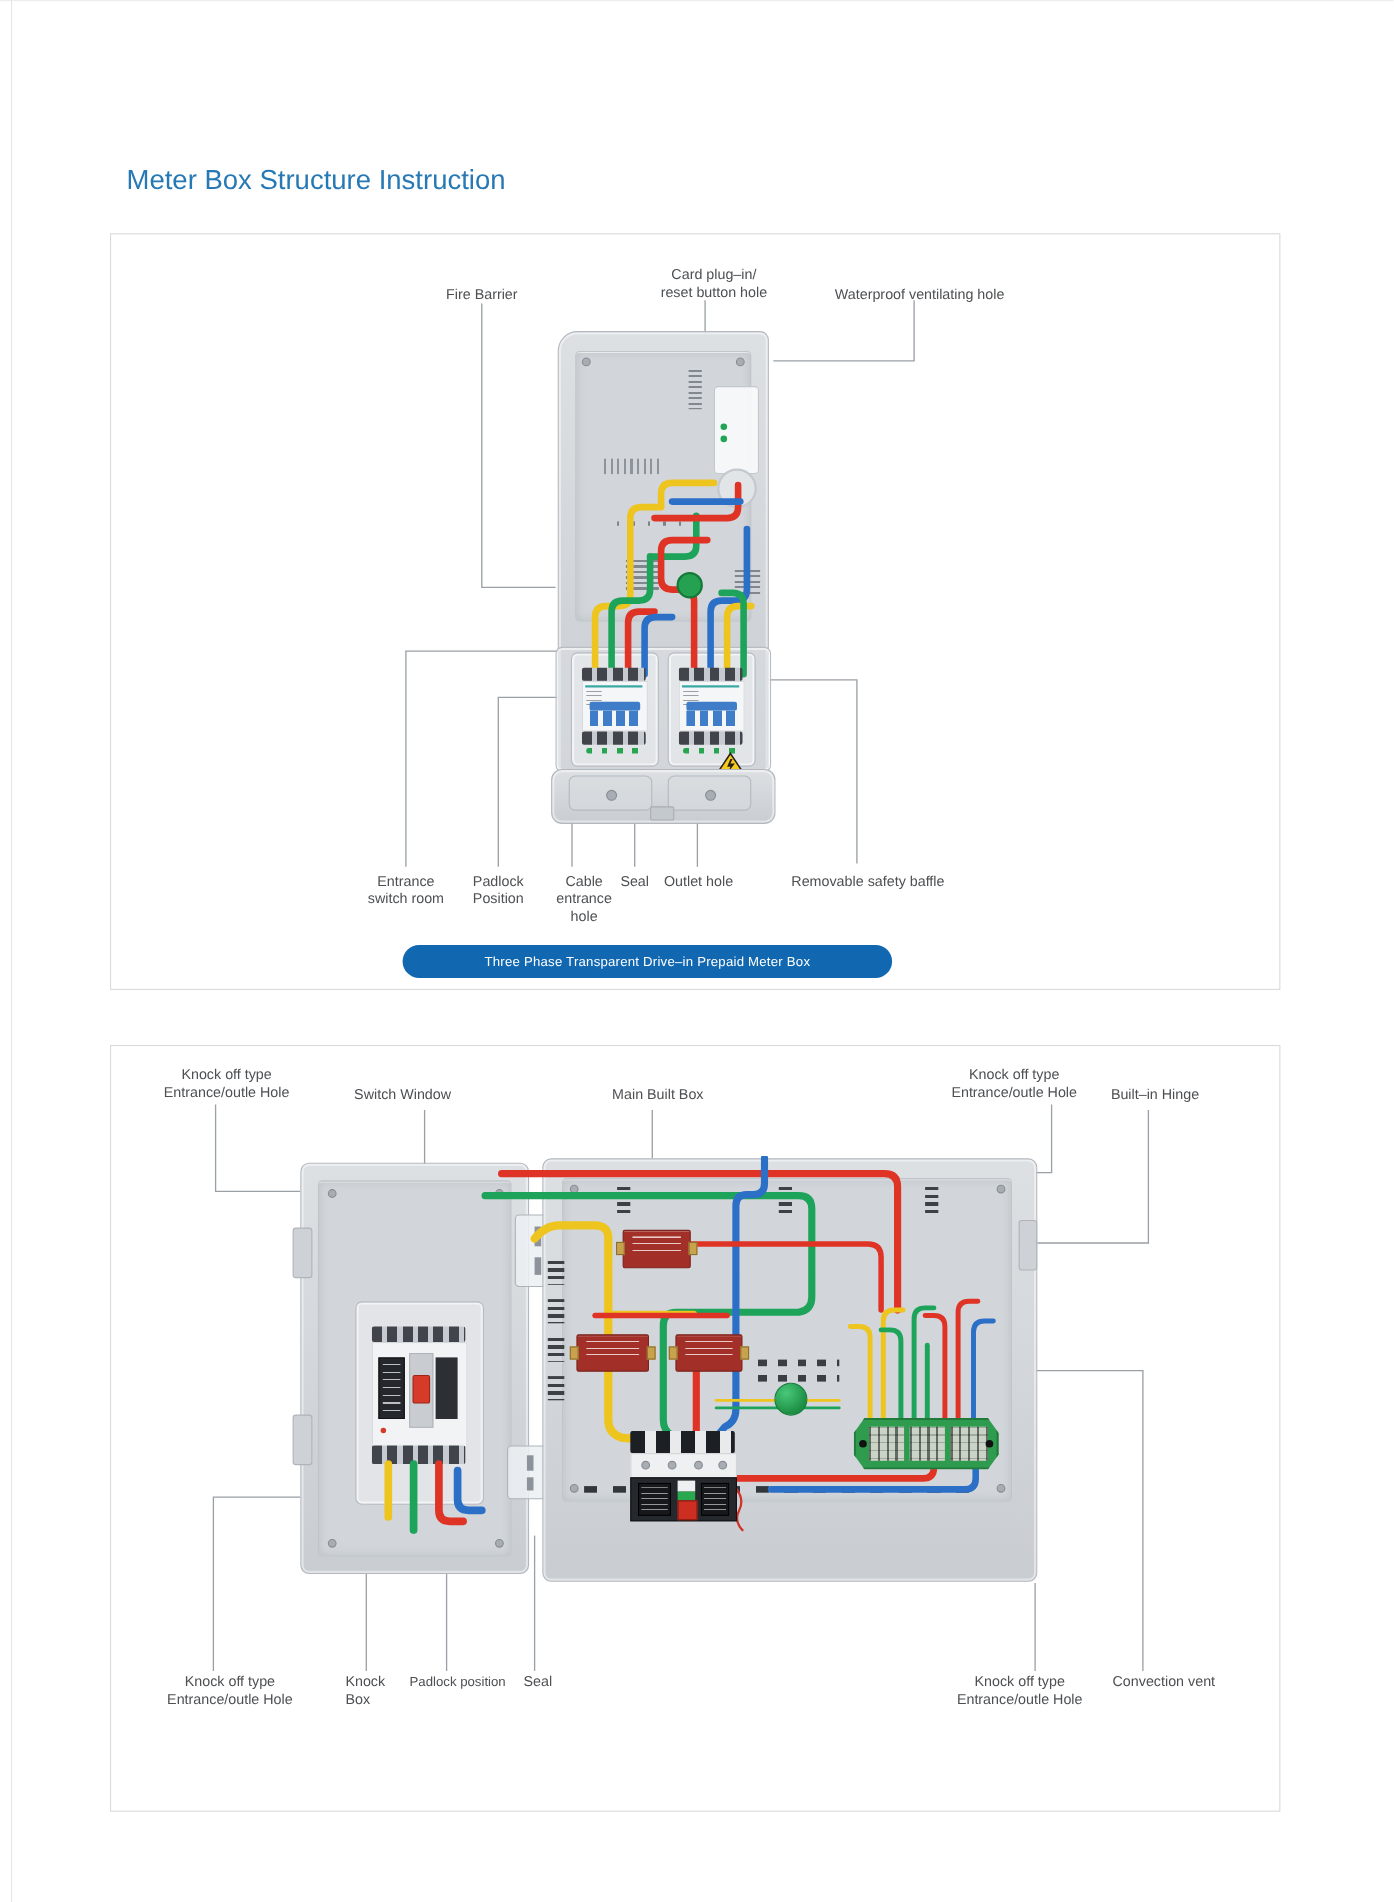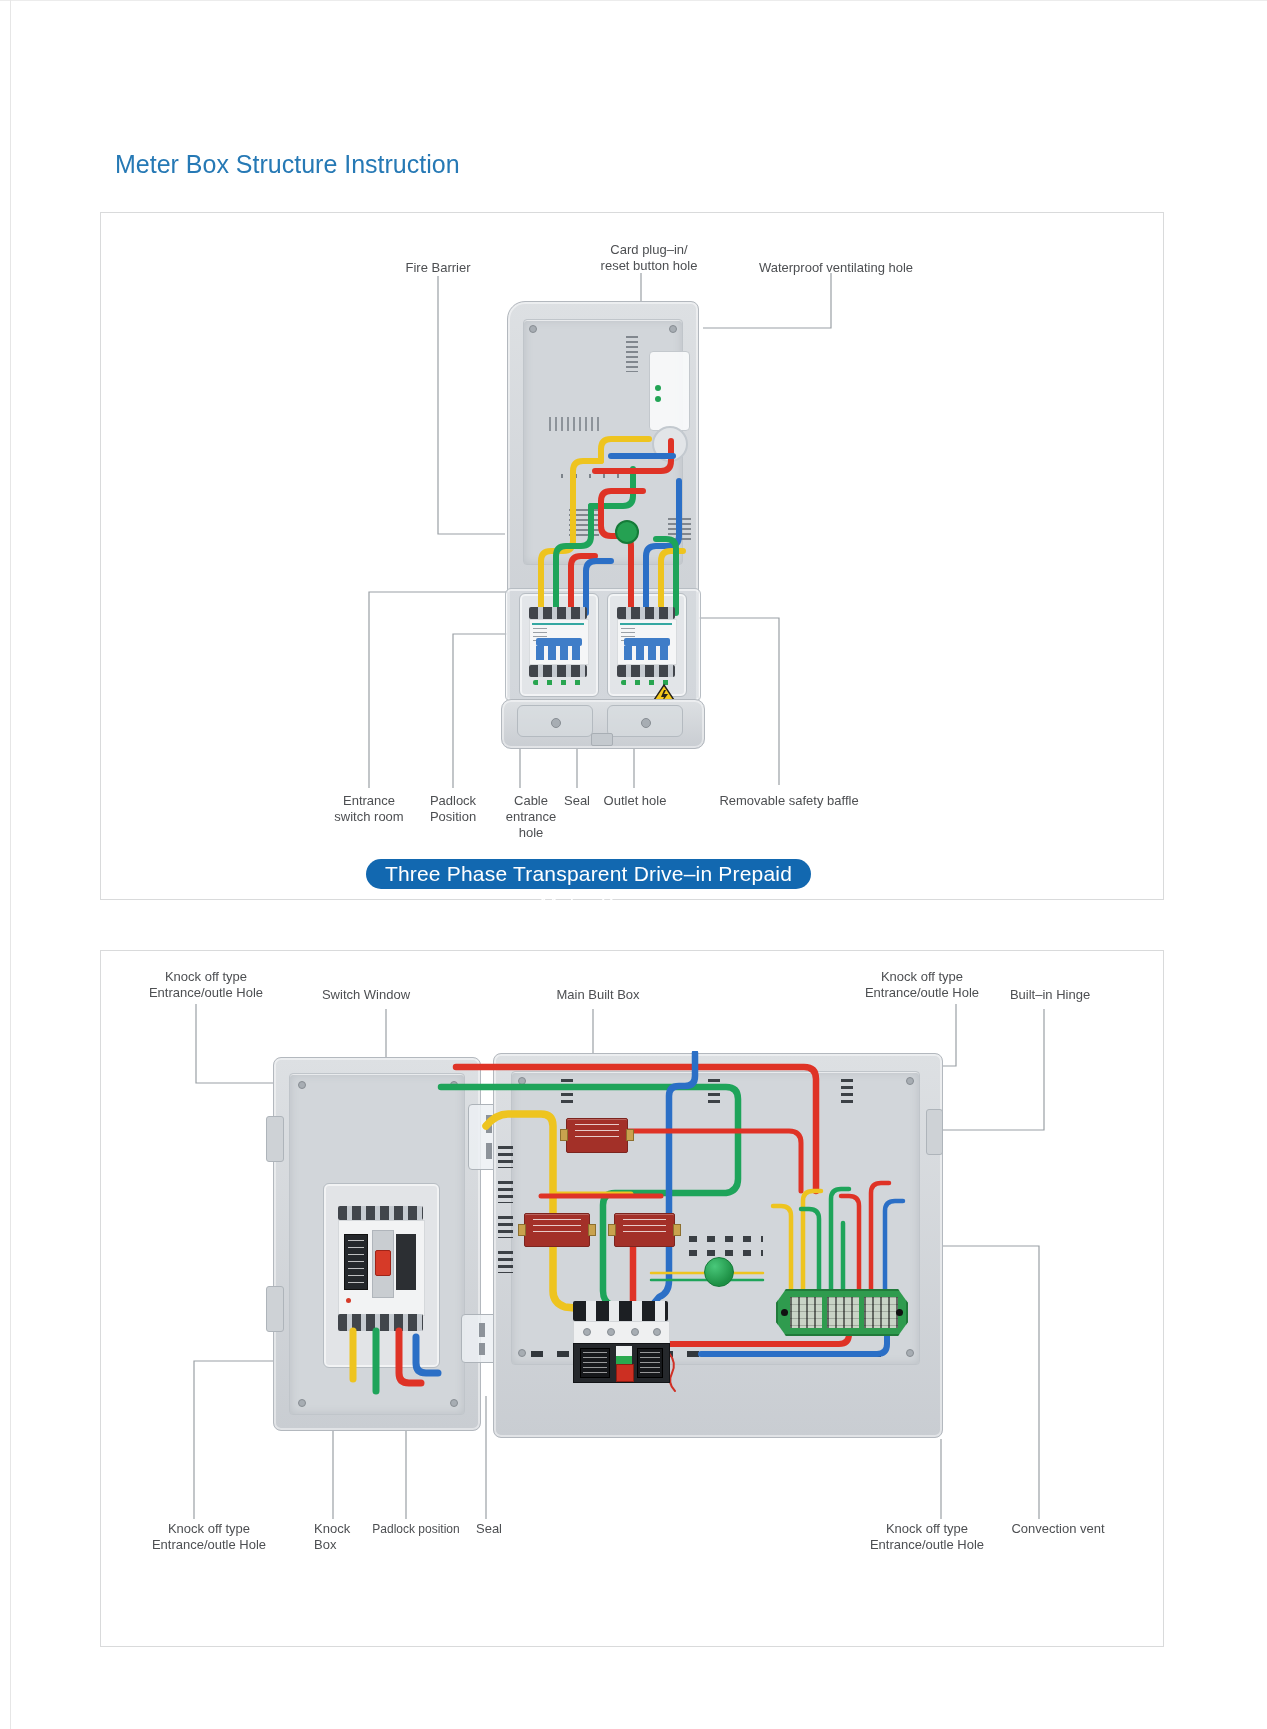--- a/index.html
+++ b/index.html
@@ -2,21 +2,21 @@
 <html><head>
 <meta charset="utf-8">
 <style>
   html,body{margin:0;padding:0;background:#fff;}
   #root{position:relative;width:1267px;height:1729px;background:#ffffff;overflow:hidden;
         font-family:"Liberation Sans", sans-serif;}
   .panel{position:absolute;border:1px solid #d9dadb;background:#fff;}
   .lbl{position:absolute;font-size:13px;line-height:16px;color:#4d4f52;text-align:center;
        white-space:pre-line;transform:translateX(-50%);}
   .lbl.left{transform:none;text-align:left;}
-  .caption{position:absolute;background:#1268b0;color:#fff;font-size:21px;font-weight:500;
+  .caption{position:absolute;background:#1268b0;color:#fff;font-size:12px;font-weight:500;
        text-align:center;border-radius:16px;letter-spacing:.2px;}
   .leader{position:absolute;left:0;top:0;pointer-events:none;}
   .leader path{fill:none;stroke:#9aa0a5;stroke-width:1.2;}
   .abs{position:absolute;}
   .shellbody{background:linear-gradient(180deg,#dde0e3,#c9cdd2);border:1px solid #b3b8be;
        box-shadow:inset 0 0 0 2px rgba(255,255,255,.45);}
   .innerpanel{background:#d2d6da;border:1px solid #c0c5ca;border-radius:4px;
        box-shadow:inset 0 1px 0 rgba(255,255,255,.6), inset 0 0 8px rgba(120,128,136,.25);}
   .clearwin{background:rgba(238,241,243,.55);border:1px solid #b7bdc3;border-radius:6px;
        box-shadow:inset 0 0 0 2px rgba(255,255,255,.55);}

